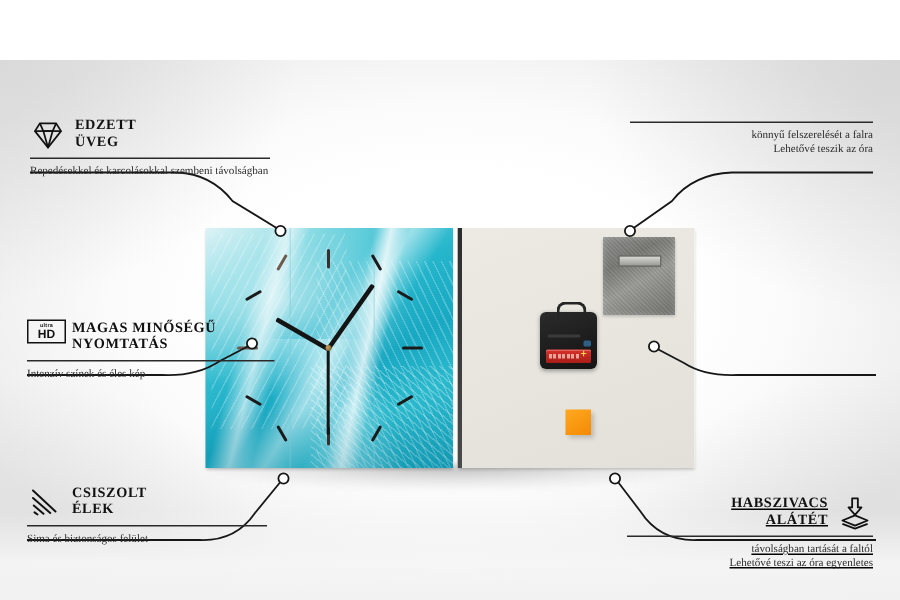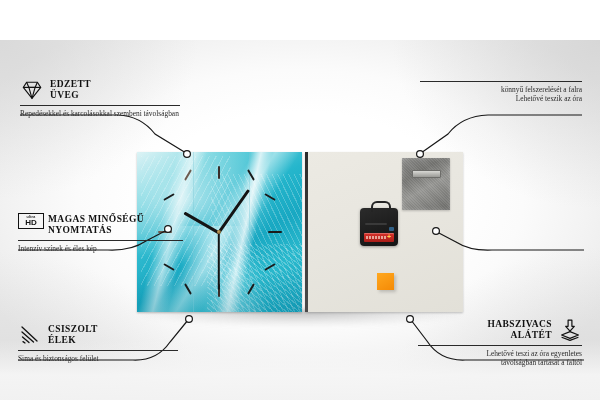--- a/index.html
+++ b/index.html
@@ -272,34 +272,34 @@
     <div class="cdesc">Intenzív színek és éles kép</div>
   </div>
 
   <div class="callout right" style="left:420px;top:38px;width:162px;">
     <div class="crule"></div>
     <div class="cdesc">könnyű felszerelését a falra</div>
     <div class="cdesc">Lehetővé teszik az óra</div>
   </div>
 
 
-  <div class="callout right" style="left:418px;top:278px;width:164px;">
+  <div class="callout right" style="left:418px;top:290px;width:164px;text-decoration:underline;">
     <div class="chead">
       <div>
         <div class="ctitle">HABSZIVACS</div>
         <div class="ctitle">ALÁTÉT</div>
       </div>
       <span class="cicon">
         <svg viewBox="0 0 24 24">
             <g fill="none" stroke="currentColor" stroke-width="1.2" stroke-linejoin="round">
           <path d="M10.1 2.2 h3.8 v6.1 h2.4 L12 13.2 L7.7 8.3 h2.4 Z"></path>
           <path d="M12 13.6 L20.4 17.0 L12 20.4 L3.6 17.0 Z"></path>
           <path d="M3.6 19.2 L12 22.4 L20.4 19.2"></path>
         </g>
           </svg>
       </span>
     </div>
     <div class="crule"></div>
+    <div class="cdesc">távolságban tartását a faltól</div>
     <div class="cdesc">Lehetővé teszi az óra egyenletes</div>
-    <div class="cdesc">távolságban tartását a faltól</div>
   </div>
 
 </div>
 
 </body></html>

